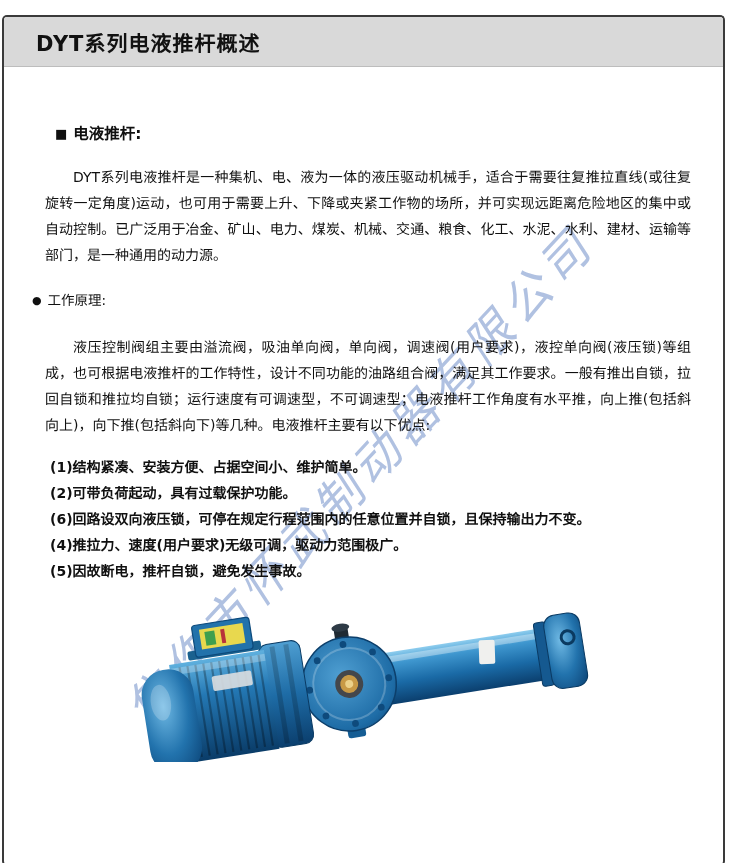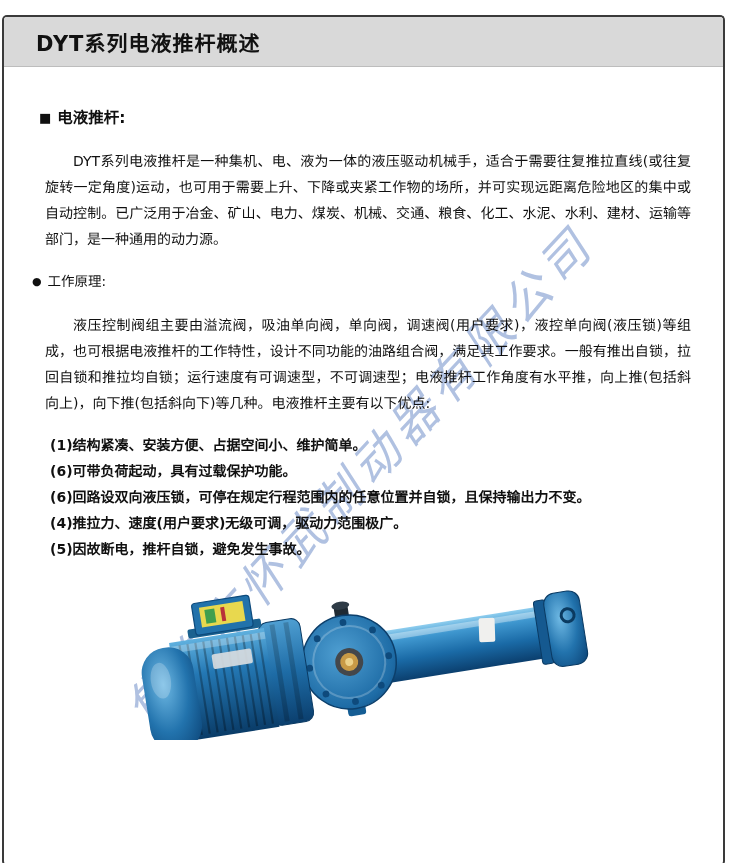--- a/index.html
+++ b/index.html
@@ -18,28 +18,28 @@
     display:flex;align-items:center;
   }
   .page-title{
     font-size:21px;font-weight:bold;color:#111;padding-left:32px;letter-spacing:1px;
   }
   .content{
     position:relative;padding:38px 16px 0 25px;font-size:14px;color:#101010;
   }
   .text-layer{position:relative;z-index:1;}
   .sec-heading{
-    font-size:15.5px;font-weight:bold;line-height:26px;padding-left:10px;margin:0;
+    font-size:15.5px;font-weight:bold;line-height:26px;padding-left:10px;margin:16px;
   }
   .sec-heading .marker{font-size:13px;margin-right:6px;position:relative;top:-1px;}
   .body-para{
     margin:16px;line-height:26px;text-align:justify;text-indent:2em;
   }
   .bullet-line{
-    line-height:26px;padding-left:3px;margin-top:1px;font-size:13.5px;
+    line-height:32px;padding-left:3px;margin-top:1px;font-size:13.5px;
   }
   .bullet-line .marker{font-size:11px;margin-right:6px;position:relative;top:-1px;}
   .adv-item{
     line-height:26px;text-align:justify;text-indent:1.5em;margin:0;font-weight:bold;
   }
   .watermark{
     position:absolute;left:353px;top:407px;z-index:0;white-space:nowrap;
     transform:translate(-50%,-50%) rotate(-47deg);
     font-family:"DejaVu Serif","Liberation Serif",serif;font-style:italic;
     font-size:48px;letter-spacing:7px;color:rgba(104,136,198,0.52);
@@ -70,21 +70,21 @@
 
 
       <div class="bullet-line"><span class="marker">●</span><span>工作原理:</span></div>
 
 
 
       <p class="body-para">液压控制阀组主要由溢流阀，吸油单向阀，单向阀，调速阀(用户要求)，液控单向阀(液压锁)等组成，也可根据电液推杆的工作特性，设计不同功能的油路组合阀，满足其工作要求。一般有推出自锁，拉回自锁和推拉均自锁；运行速度有可调速型，不可调速型；电液推杆工作角度有水平推，向上推(包括斜向上)，向下推(包括斜向下)等几种。电液推杆主要有以下优点:</p>
 
       <div>
         <p class="adv-item">(1)结构紧凑、安装方便、占据空间小、维护简单。</p>
-        <p class="adv-item">(6)可带负荷起动，具有过载保护功能。</p>
+        <p class="adv-item">(2)可带负荷起动，具有过载保护功能。</p>
         <p class="adv-item">(6)回路设双向液压锁，可停在规定行程范围内的任意位置并自锁，且保持输出力不变。</p>
         <p class="adv-item">(4)推拉力、速度(用户要求)无级可调，驱动力范围极广。</p>
         <p class="adv-item">(5)因故断电，推杆自锁，避免发生事故。</p>
       </div>
 
       <div class="photo-wrap">
         <svg width="460" height="166" viewBox="0 0 460 166">
           <defs>
             <linearGradient id="tubeG" x1="0" y1="0" x2="0" y2="1">
               <stop offset="0" stop-color="#8ecdee"></stop>

